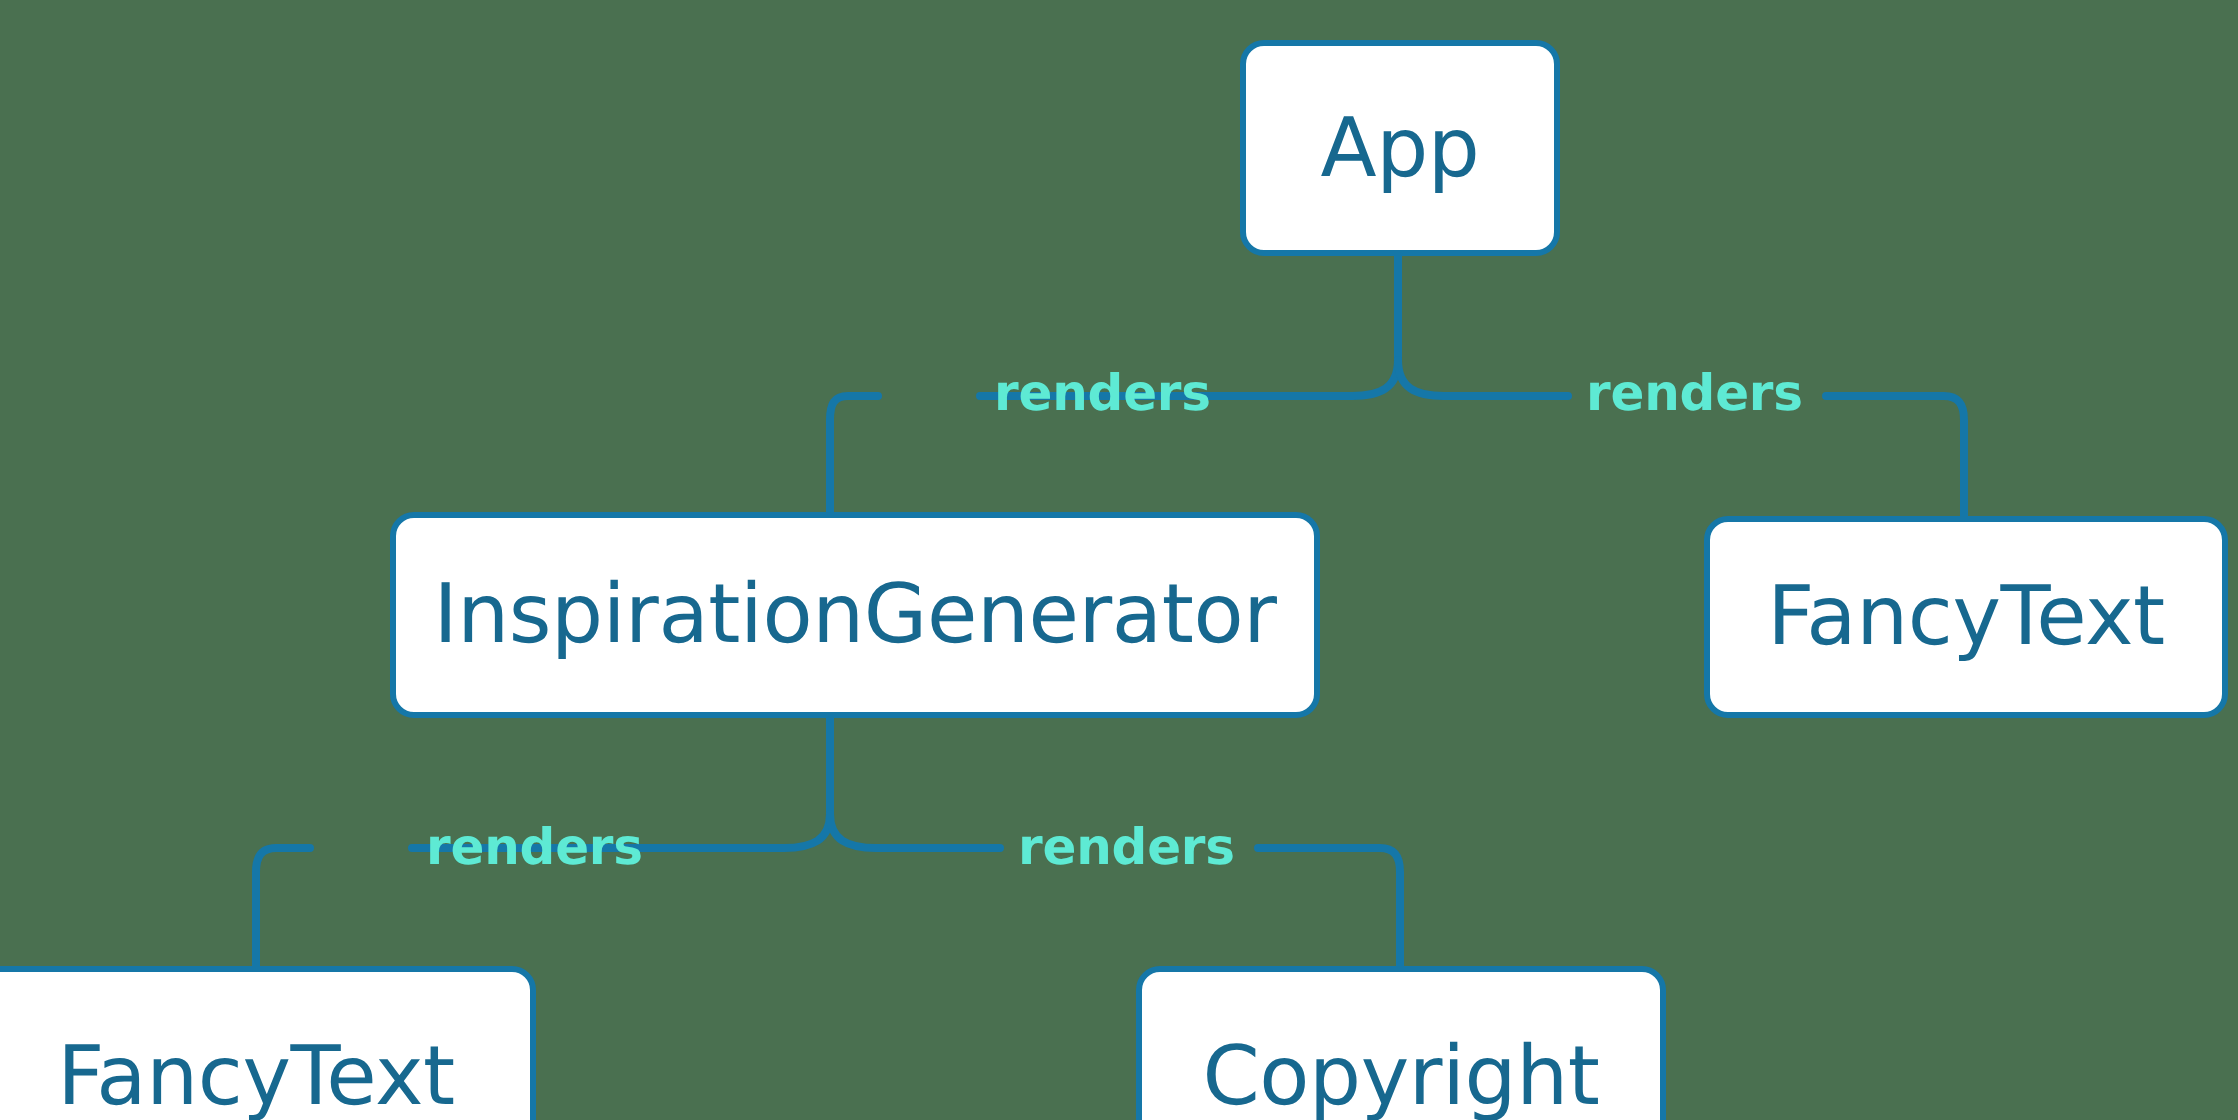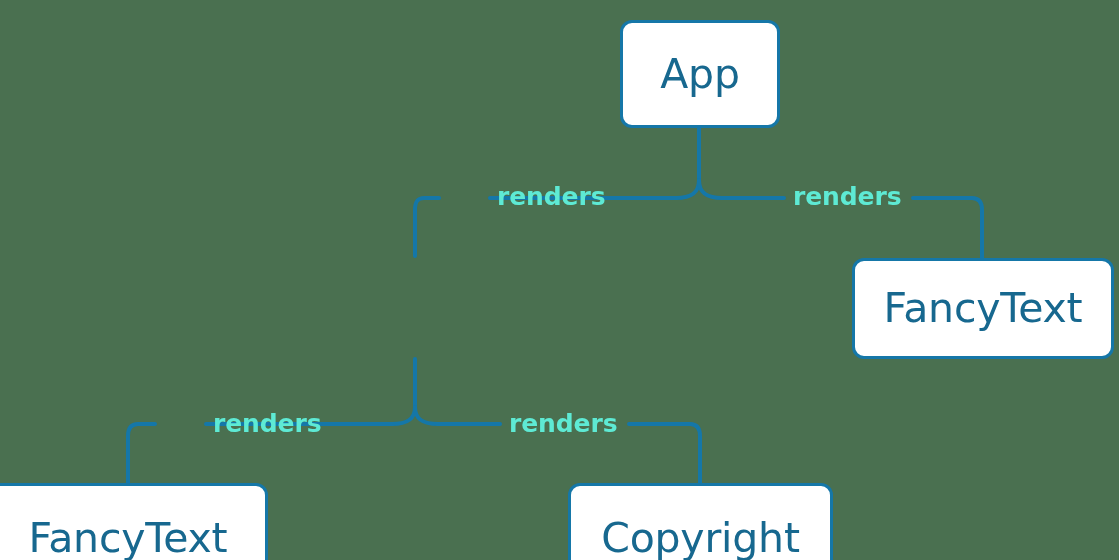--- a/index.html
+++ b/index.html
@@ -92,20 +92,23 @@
 
       <path d="M 415 379 C 415 392, 424 396, 438 396 L 500 396"></path>
       <path d="M 629 396 L 690 396 C 697 396, 700 400, 700 408 L 700 455"></path>
     </g>
   </svg>
 
   <div class="node" id="node-app">
     <span class="node-label">App</span>
   </div>
 
+  <div class="node" id="node-inspgen">
+    <span class="node-label">InspirationGenerator</span>
+  </div>
 
   <div class="node" id="node-fancy-right">
     <span class="node-label">FancyText</span>
   </div>
 
   <div class="node" id="node-fancy-left">
     <span class="node-label">FancyText</span>
   </div>
 
   <div class="node" id="node-copyright">

